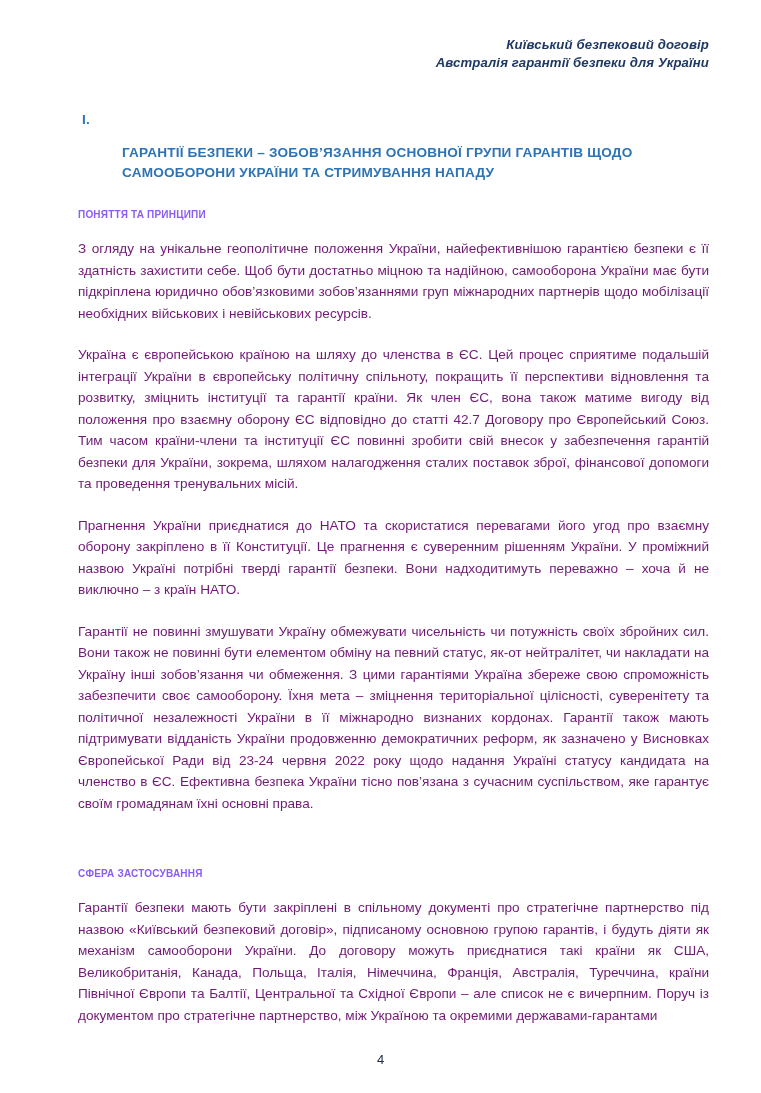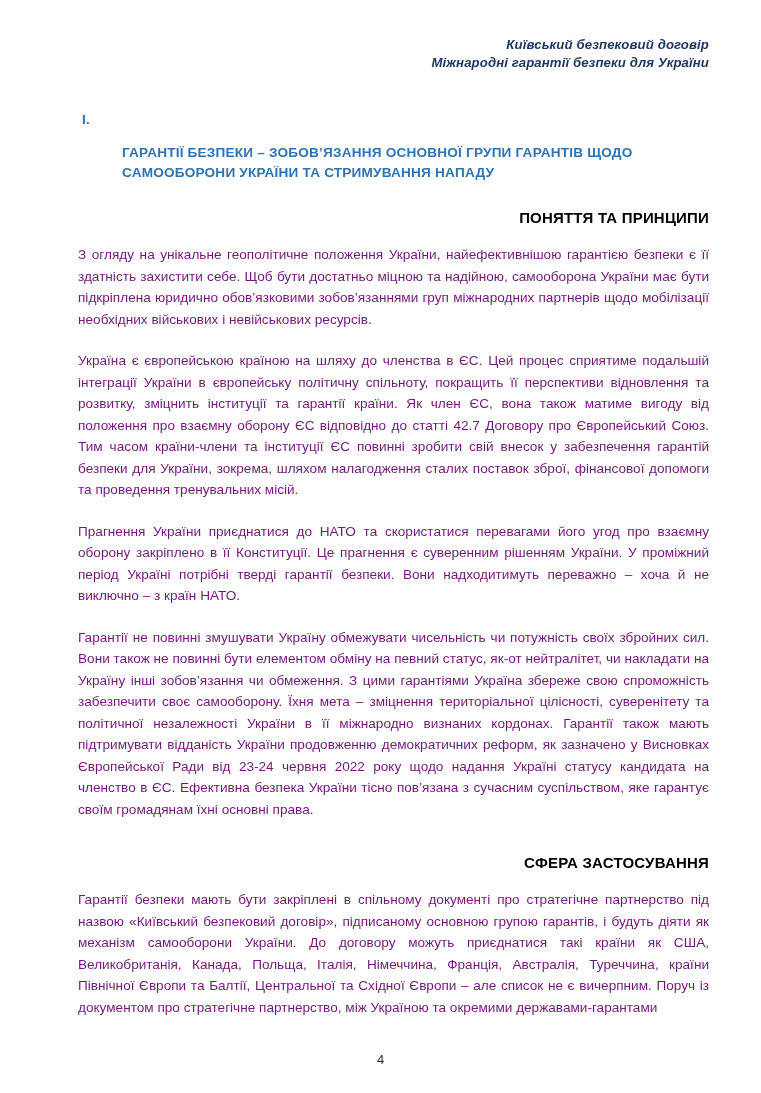--- a/index.html
+++ b/index.html
@@ -51,29 +51,28 @@
     padding-left: 4px;
     box-sizing: border-box;
   }
   .section-title {
     flex: 1;
     text-transform: uppercase;
     margin-top: 33px;
   }
 
   .subheading {
-    color: #000000;
+    color: #8b5cf6;
     font-weight: bold;
-    font-size: 15px;
+    font-size: 10px;
     letter-spacing: 0.2px;
     margin: 0 0 18px 0;
     text-transform: uppercase;
-    text-align: right;
   }
-  .subheading.spaced { margin-top: 34px; }
+  .subheading.spaced { margin-top: 54px; }
 
   p.body {
     text-align: justify;
     font-size: 13.6px;
     line-height: 21.5px;
     color: #701a75;
     margin: 0 0 20px 0;
     text-justify: inter-word;
     letter-spacing: 0px;
   }
@@ -88,33 +87,33 @@
     color: #1a2a3a;
   }
 </style>
 </head>
 <body>
 
 <div class="page">
 
   <div class="header">
     <div>Київський безпековий договір</div>
-    <div>Міжнародні гарантії безпеки для України</div>
+    <div>Австралія гарантії безпеки для України</div>
   </div>
 
   <div class="section-heading">
     <span class="section-num">I.</span>
     <span class="section-title">ГАРАНТІЇ БЕЗПЕКИ – ЗОБОВ’ЯЗАННЯ ОСНОВНОЇ ГРУПИ ГАРАНТІВ ЩОДО САМООБОРОНИ УКРАЇНИ ТА СТРИМУВАННЯ НАПАДУ</span>
   </div>
 
   <h2 class="subheading">ПОНЯТТЯ ТА ПРИНЦИПИ</h2>
 
   <p class="body">З огляду на унікальне геополітичне положення України, найефективнішою гарантією безпеки є її здатність захистити себе. Щоб бути достатньо міцною та надійною, самооборона України має бути підкріплена юридично обов’язковими зобов’язаннями груп міжнародних партнерів щодо мобілізації необхідних військових і невійськових ресурсів.</p>
   <p class="body">Україна є європейською країною на шляху до членства в ЄС. Цей процес сприятиме подальшій інтеграції України в європейську політичну спільноту, покращить її перспективи відновлення та розвитку, зміцнить інституції та гарантії країни. Як член ЄС, вона також матиме вигоду від положення про взаємну оборону ЄС відповідно до статті 42.7 Договору про Європейський Союз. Тим часом країни-члени та інституції ЄС повинні зробити свій внесок у забезпечення гарантій безпеки для України, зокрема, шляхом налагодження сталих поставок зброї, фінансової допомоги та проведення тренувальних місій.</p>
-  <p class="body">Прагнення України приєднатися до НАТО та скористатися перевагами його угод про взаємну оборону закріплено в її Конституції. Це прагнення є суверенним рішенням України. У проміжний період Україні потрібні тверді гарантії безпеки. Вони надходитимуть переважно – хоча й не виключно – з країн НАТО.</p>
+  <p class="body">Прагнення України приєднатися до НАТО та скористатися перевагами його угод про взаємну оборону закріплено в її Конституції. Це прагнення є суверенним рішенням України. У проміжний назвою Україні потрібні тверді гарантії безпеки. Вони надходитимуть переважно – хоча й не виключно – з країн НАТО.</p>
   <p class="body">Гарантії не повинні змушувати Україну обмежувати чисельність чи потужність своїх збройних сил. Вони також не повинні бути елементом обміну на певний статус, як-от нейтралітет, чи накладати на Україну інші зобов’язання чи обмеження. З цими гарантіями Україна збереже свою спроможність забезпечити своє самооборону. Їхня мета – зміцнення територіальної цілісності, суверенітету та політичної незалежності України в її міжнародно визнаних кордонах. Гарантії також мають підтримувати відданість України продовженню демократичних реформ, як зазначено у Висновках Європейської Ради від 23-24 червня 2022 року щодо надання Україні статусу кандидата на членство в ЄС. Ефективна безпека України тісно пов’язана з сучасним суспільством, яке гарантує своїм громадянам їхні основні права.</p>
 
   <h2 class="subheading spaced">СФЕРА ЗАСТОСУВАННЯ</h2>
 
   <p class="body">Гарантії безпеки мають бути закріплені в спільному документі про стратегічне партнерство під назвою «Київський безпековий договір», підписаному основною групою гарантів, і будуть діяти як механізм самооборони України. До договору можуть приєднатися такі країни як США, Великобританія, Канада, Польща, Італія, Німеччина, Франція, Австралія, Туреччина, країни Північної Європи та Балтії, Центральної та  Східної Європи – але список не є вичерпним. Поруч із документом про стратегічне партнерство, між Україною та окремими державами-гарантами</p>
 
   <div class="page-number">4</div>
 
 </div>
 

